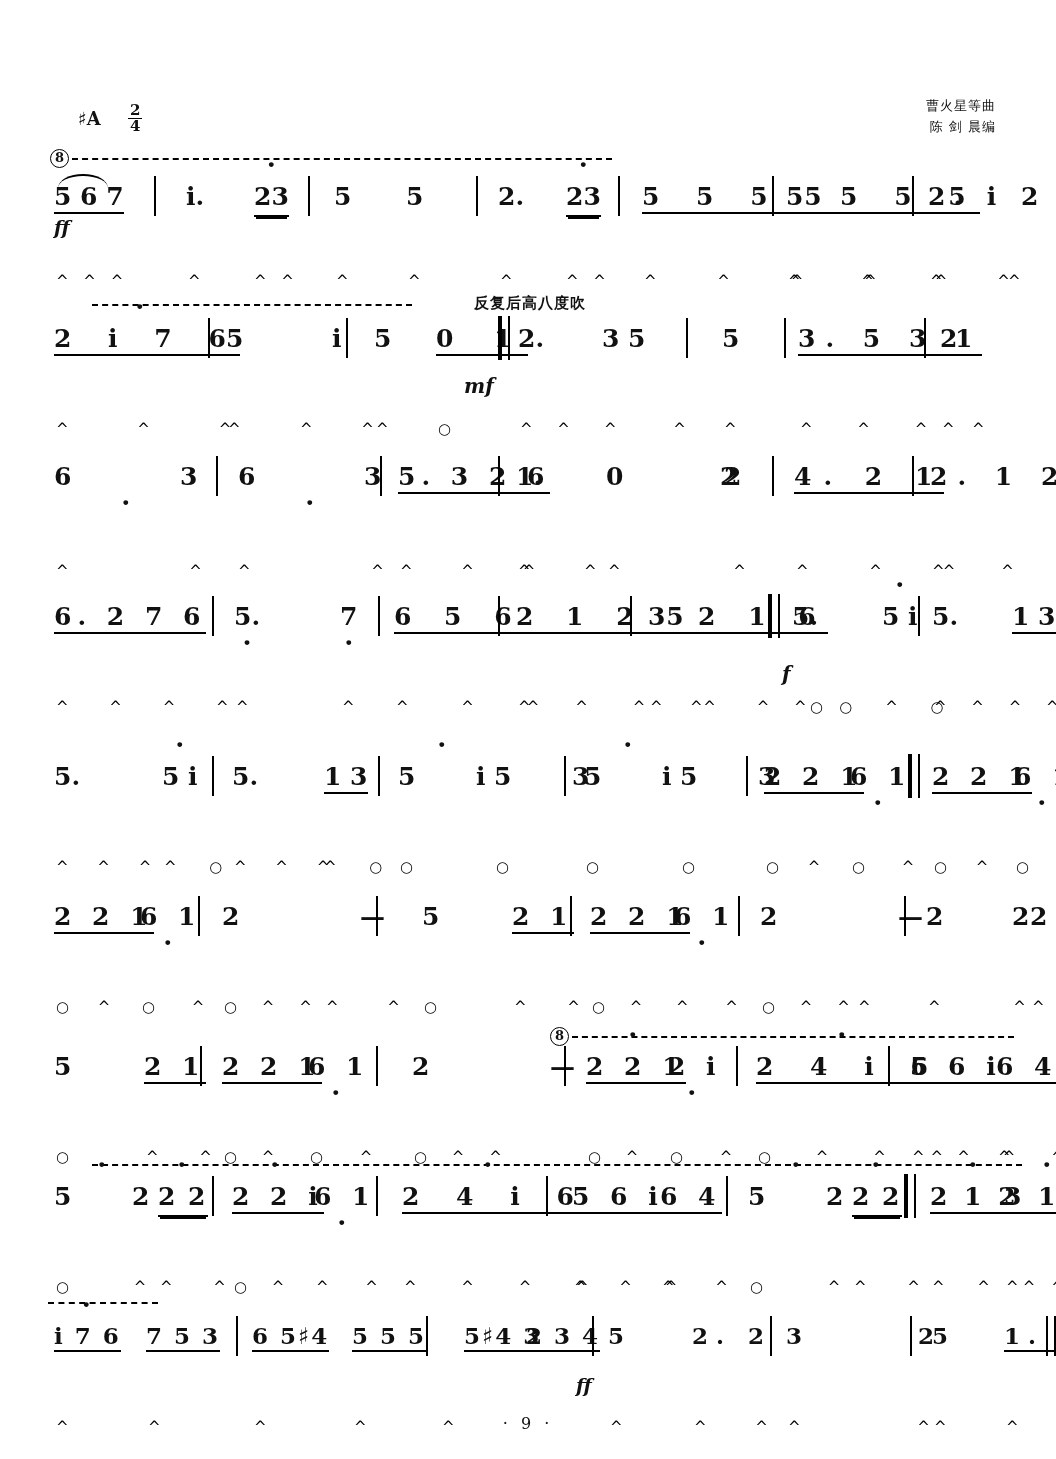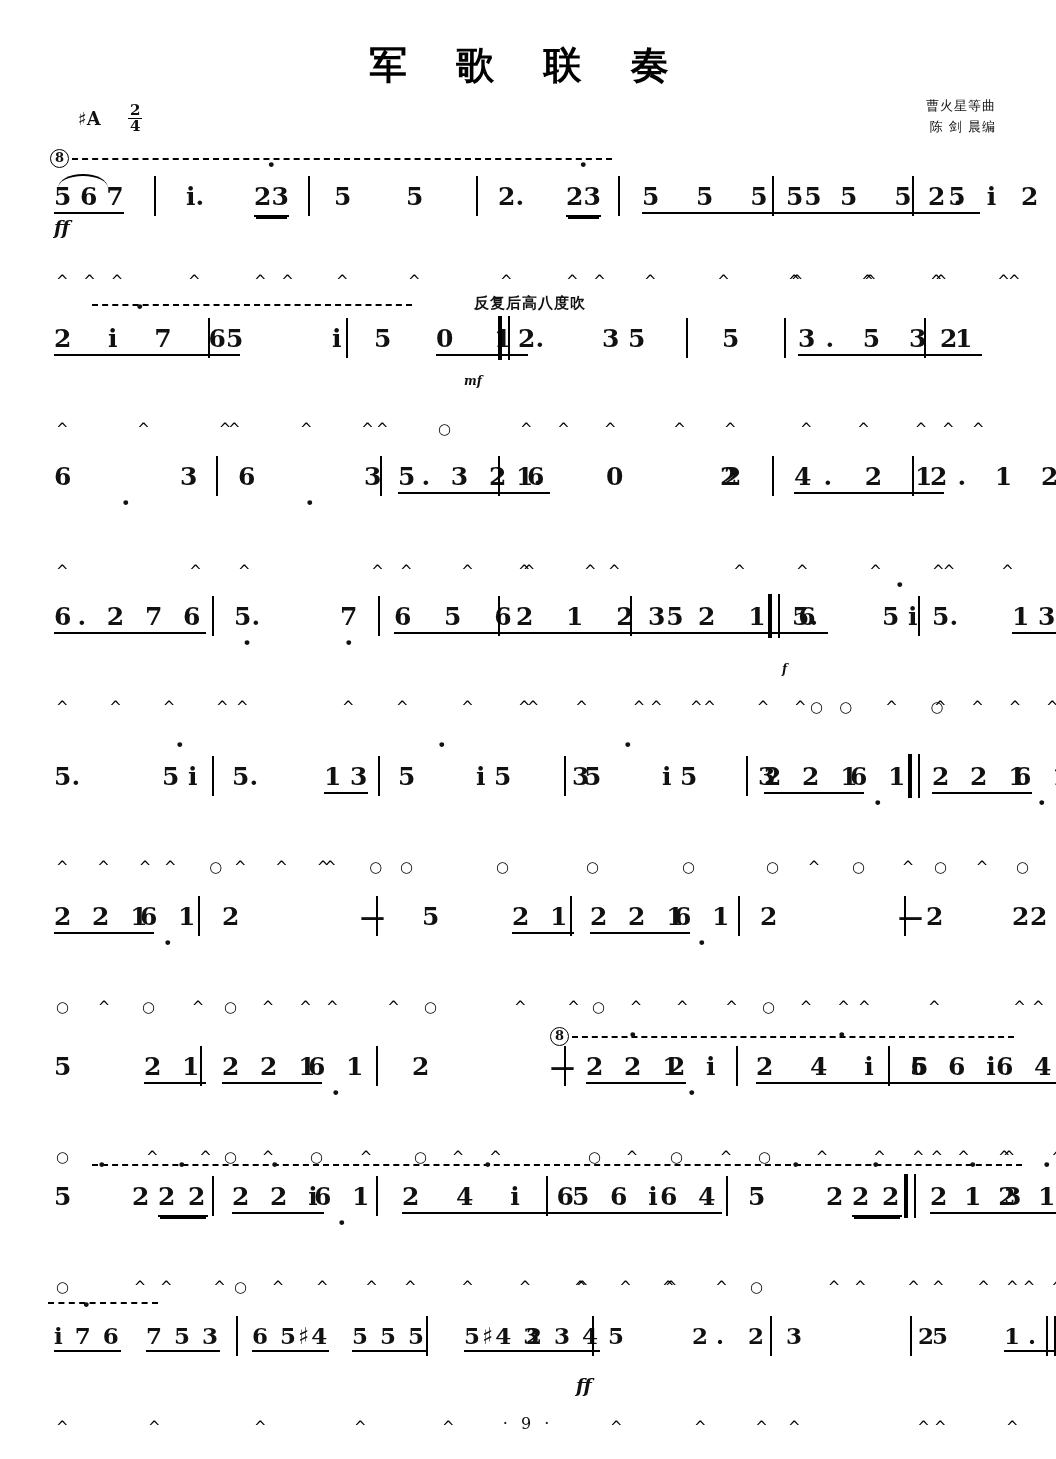--- a/index.html
+++ b/index.html
@@ -101,21 +101,21 @@
   }
   .barline.thick{width:4px;}
   
   .dyn{
     position:absolute;
     font-family:"DejaVu Serif", serif;
     font-style:italic;
     font-weight:bold;
     font-size:19px;
   }
-  .dyn.small{font-size:12px;}
+  .dyn.small{font-size:20px;}
   
   .annot{
     position:absolute;
     font-family:"DejaVu Sans", sans-serif;
     font-size:15px;
     font-weight:bold;
     letter-spacing:1px;
   }
   
   .arts{
@@ -164,21 +164,20 @@
     font-family:"DejaVu Serif", serif;
     font-size:16px;
     letter-spacing:4px;
   }
 </style>
 </head>
 <body>
 
 <div class="page">
 
-  <div class="title">军 歌 联 奏</div>
 
   <div class="keysig">
     <span>♯A</span>
   </div>
   <div class="meter">
     <span class="num">2</span>
     <span class="den">4</span>
   </div>
 
   <div class="credits">

